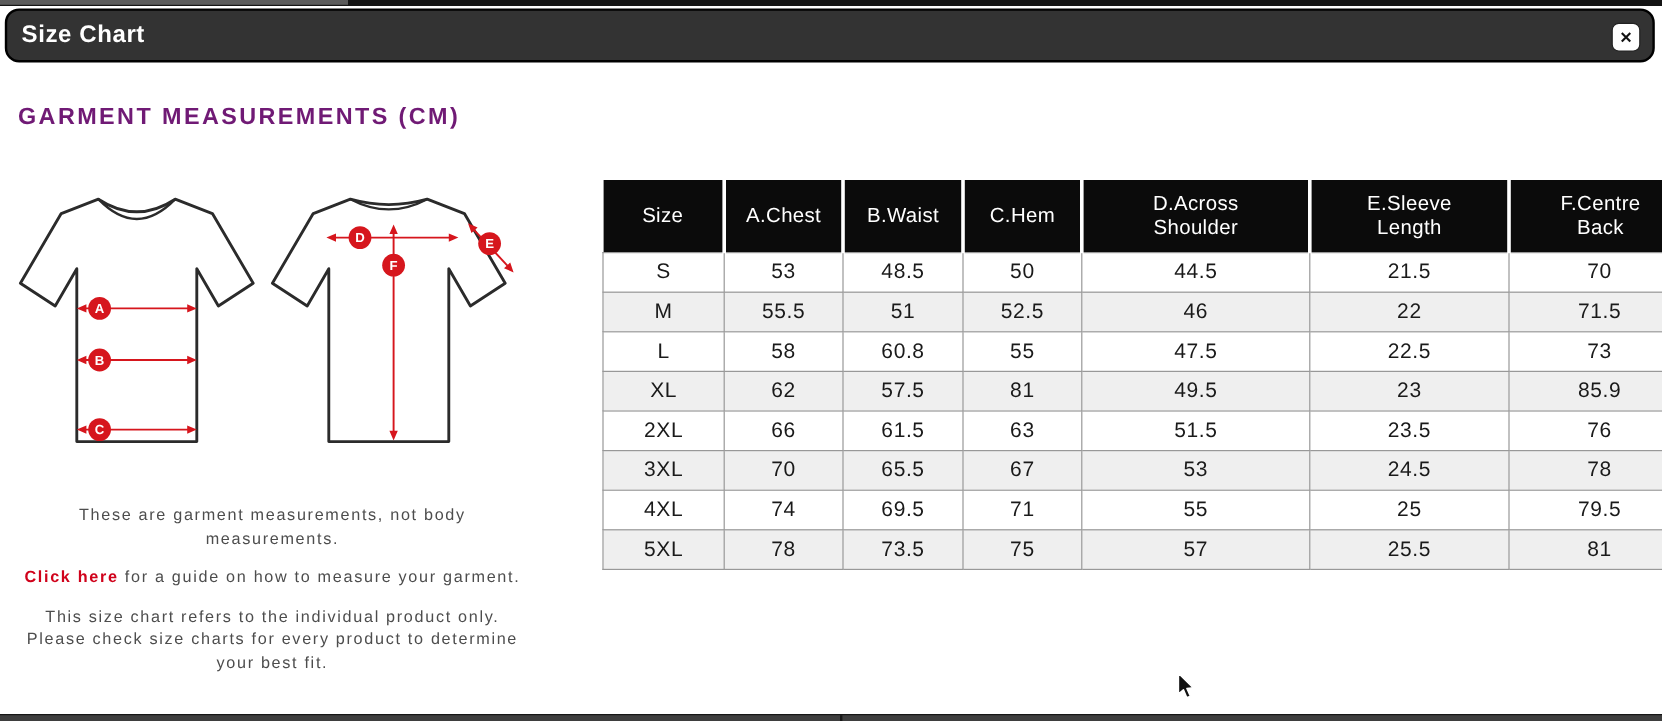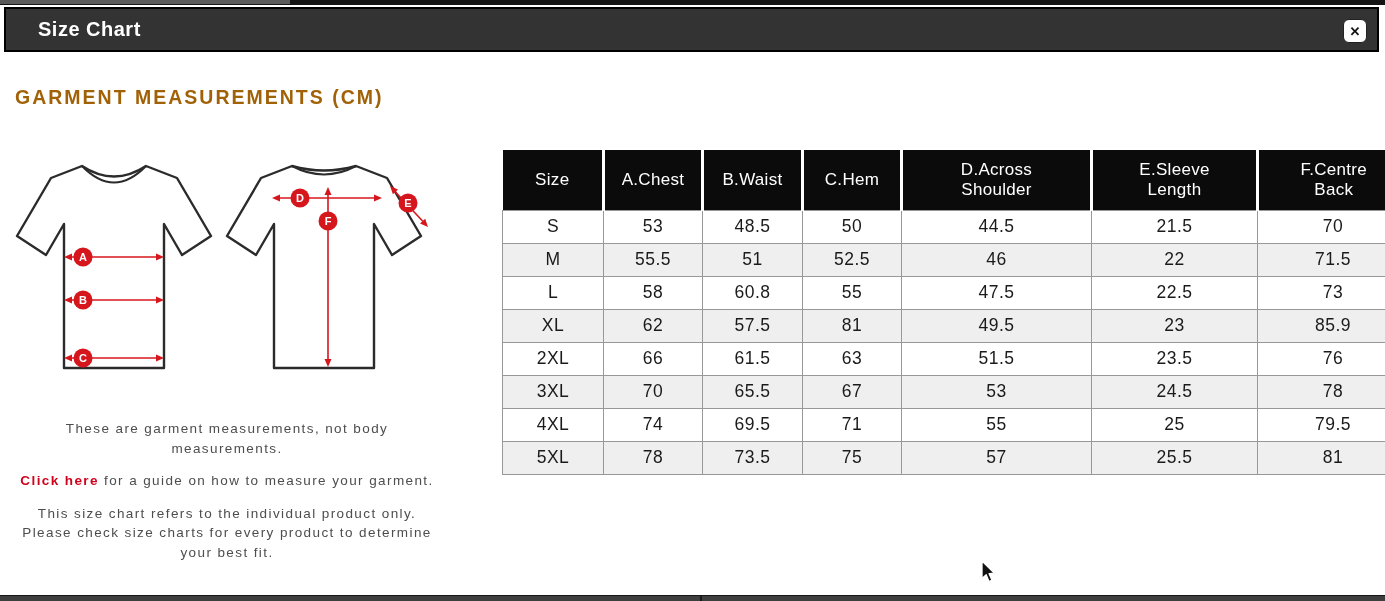--- a/index.html
+++ b/index.html
@@ -8,30 +8,30 @@
   .page { position:relative; width:1385px; height:601px; background:#fff; overflow:hidden; }
 
   
   .top-strip { position:absolute; top:0; left:0; width:1385px; height:5px; background:#141414; }
   .top-strip .seg { position:absolute; top:0; left:0; width:290px; height:4px; background:#5b5b5b; }
   .bottom-strip { position:absolute; bottom:0; left:0; width:1385px; height:6px; background:#3e3e3e; border-top:1px solid #161616; }
   .bottom-strip .tick { position:absolute; left:700px; top:0; width:2px; height:6px; background:#181818; }
 
   
   .modal-bar { position:absolute; left:4px; top:7px; width:1375px; height:45px;
-               background:#333333; border:2px solid #000; border-radius:0;
-               display:flex; align-items:center;padding-left:20px; }
+               background:#333333; border:2px solid #000; border-radius:12px;
+               display:flex; align-items:center; }
   .modal-title { color:#fff; font-size:20px; font-weight:bold; letter-spacing:0.5px; padding-left:12px; }
   .close-btn { position:absolute; right:10px; top:10px; width:24px; height:24px;
                background:#fff; border:1px solid #222; border-radius:6px; cursor:pointer;
                display:flex; align-items:center; justify-content:center;
                font-size:13px; font-weight:bold; color:#111; line-height:1; }
 
   .heading { position:absolute; left:15px; top:86px; font-size:19.5px; font-weight:600;
-             letter-spacing:2px; color:#a16207; }
+             letter-spacing:2px; color:#701a75; }
 
   .shirt-svg { position:absolute; }
   .shirt-front { left:14px; top:160px; }
   .shirt-back  { left:224px; top:160px; }
 
   .notes { position:absolute; left:12px; top:419px; width:430px; color:#4d4d4d;
            font-size:13.5px; line-height:19.5px; letter-spacing:1.4px; font-weight:500; }
   .notes p { margin-bottom:13px;text-align:center; }
   .notes .link { color:#d0021b; font-weight:bold; cursor:pointer; text-decoration:none;margin-top:20px; }
 

